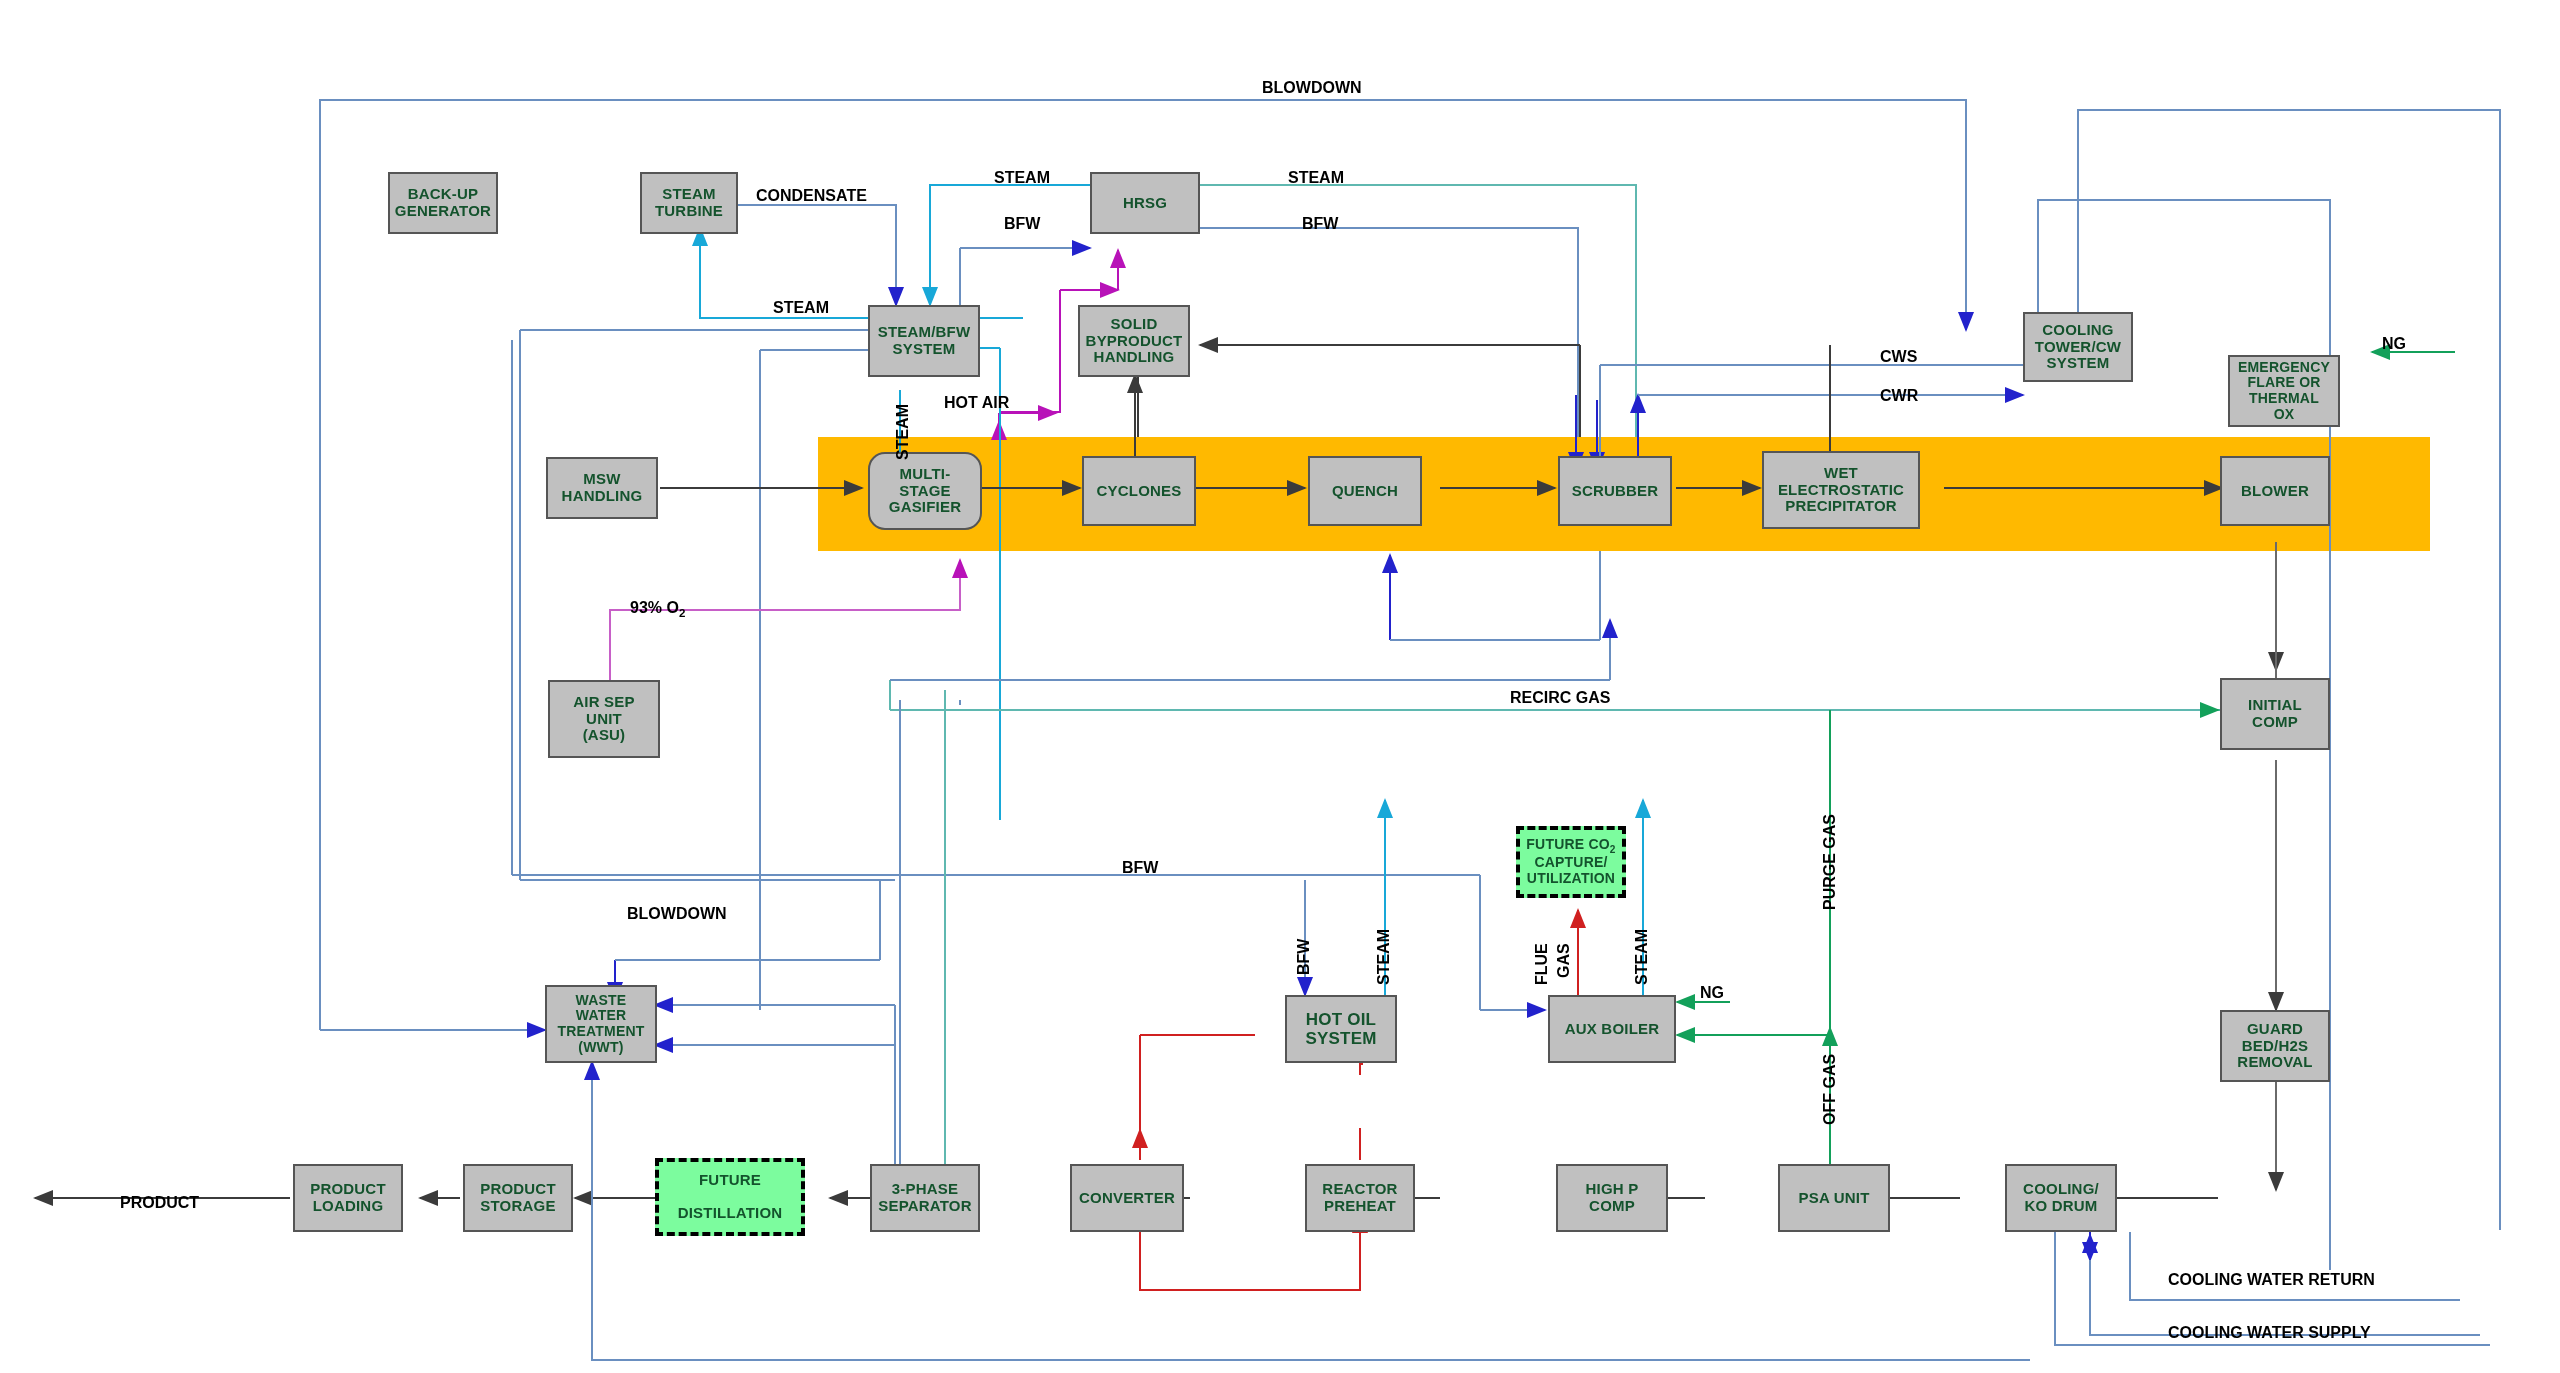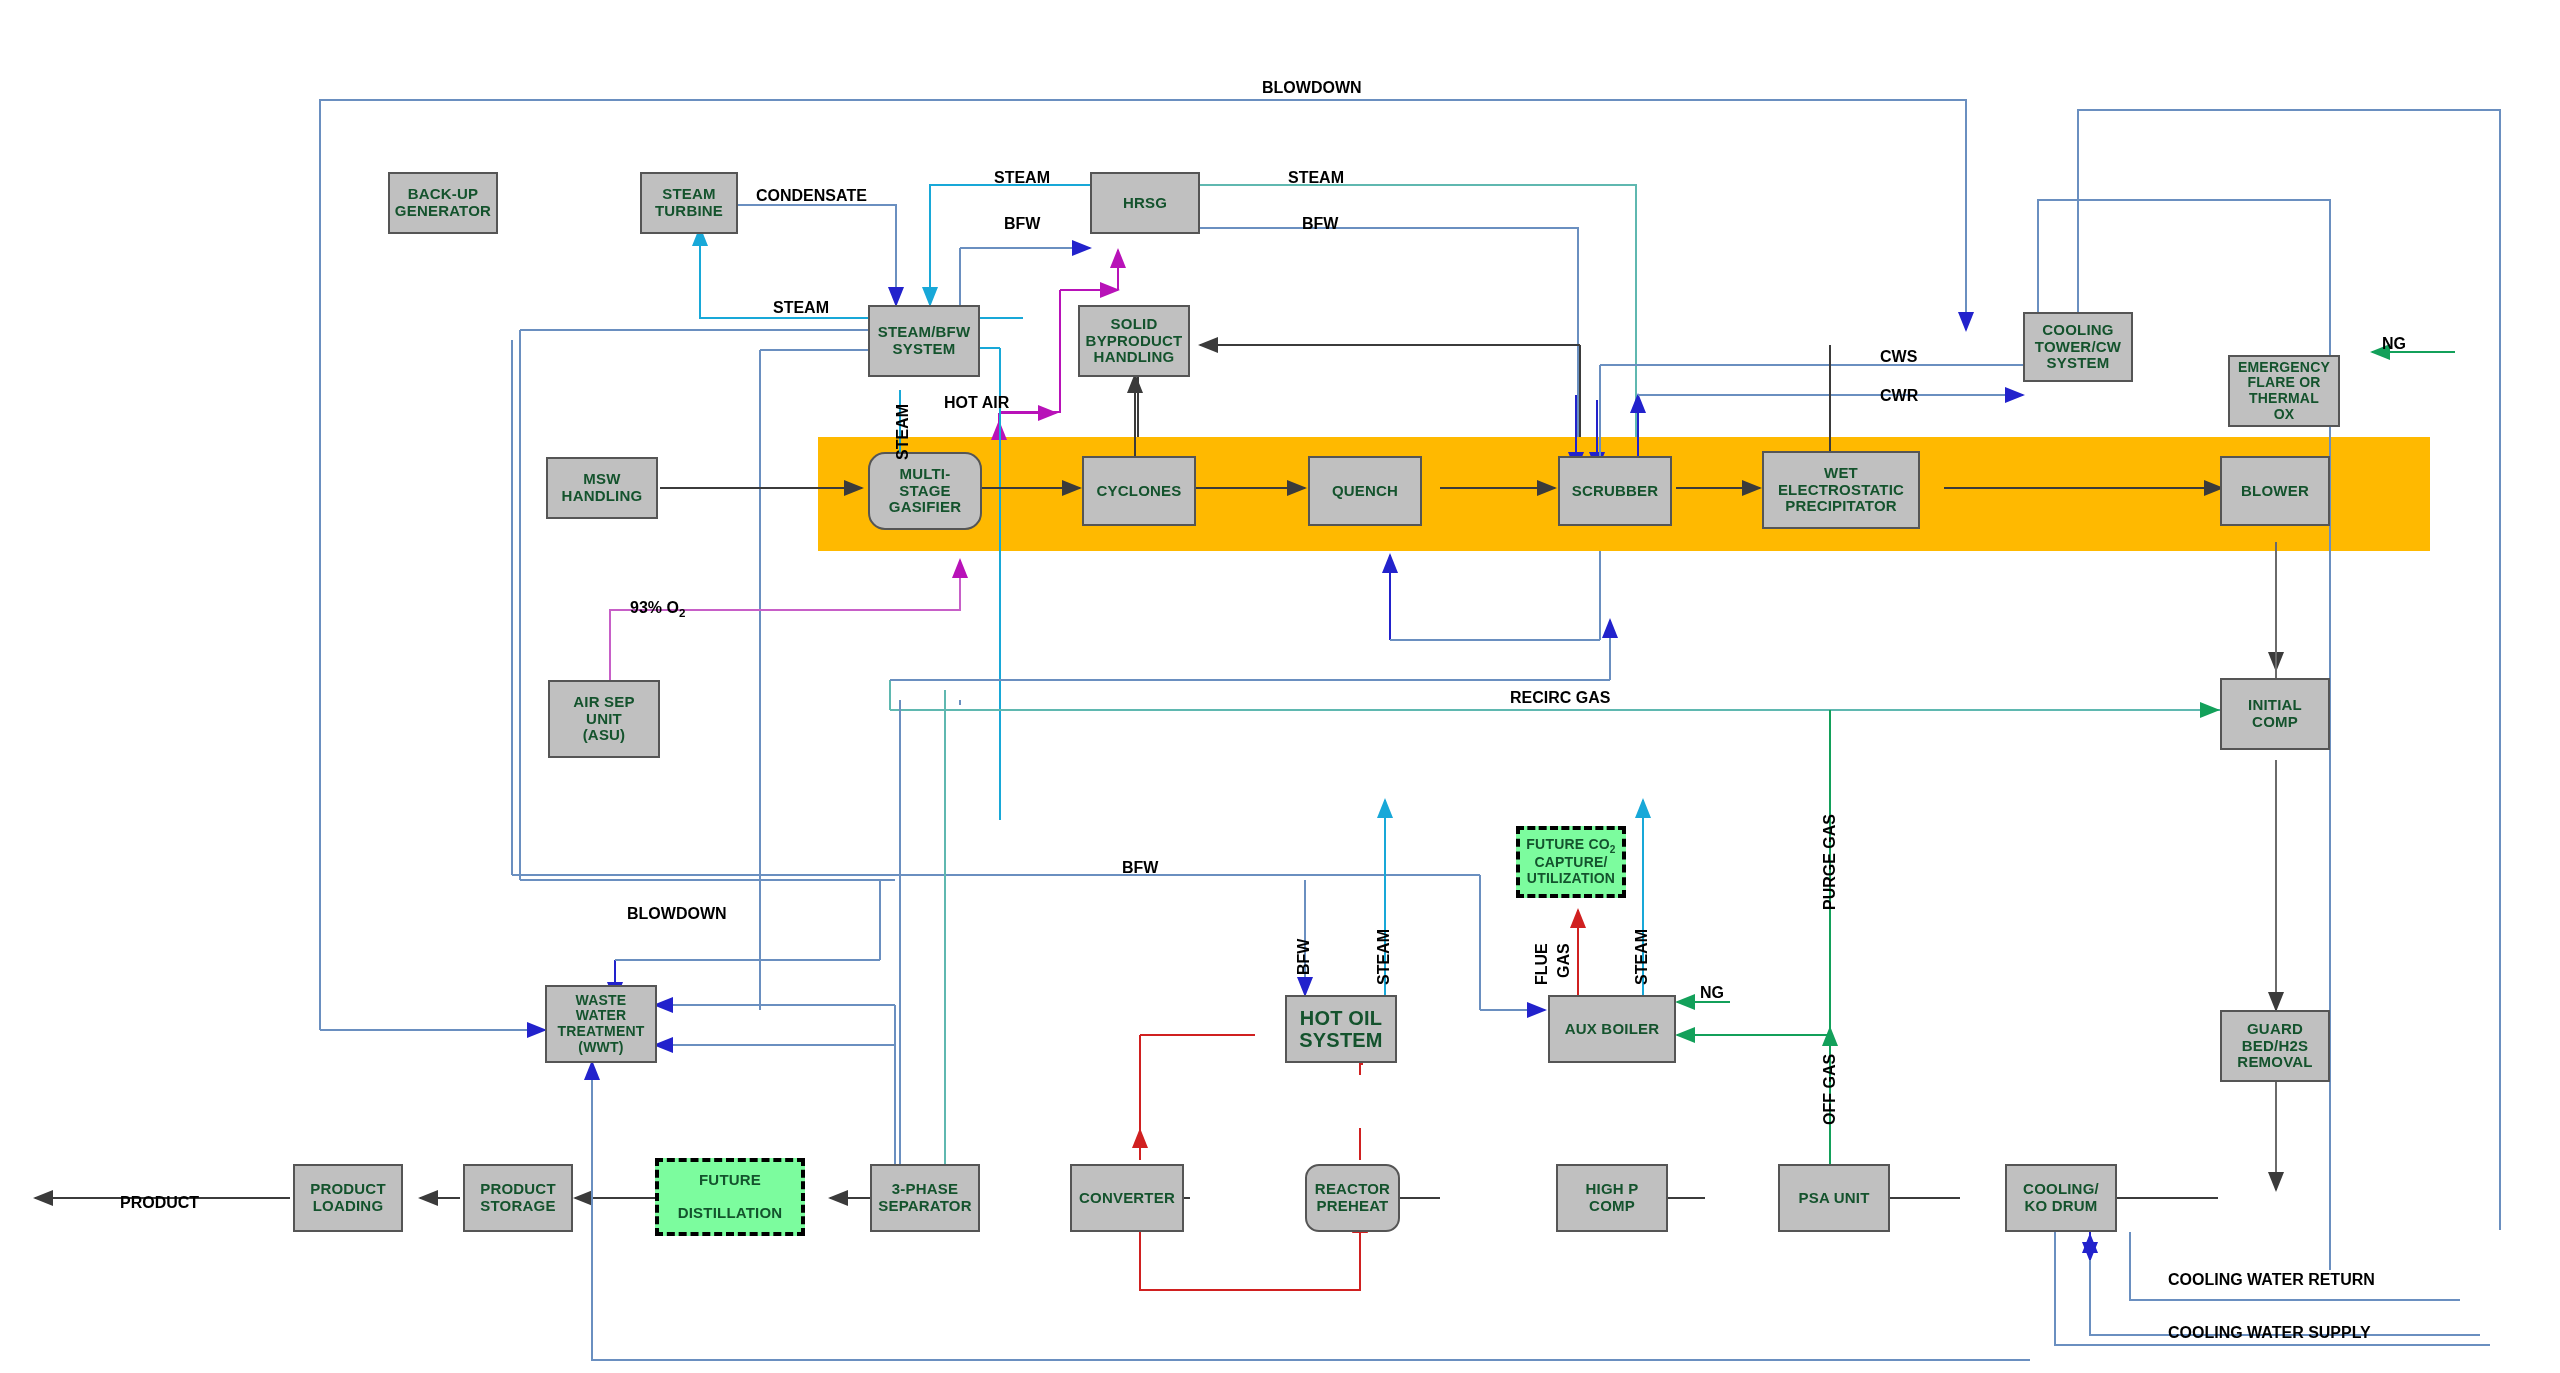--- a/index.html
+++ b/index.html
@@ -293,21 +293,21 @@
   </div>
 
   <div class="box green" style="left:1516px;top:826px;width:110px;height:72px;font-size:14px;">
     <span>FUTURE CO<span class="sub">2</span><br>CAPTURE/<br>UTILIZATION</span>
   </div>
 
   <div class="box" style="left:545px;top:985px;width:112px;height:78px;font-size:14px;">
     <span>WASTE<br>WATER<br>TREATMENT<br>(WWT)</span>
   </div>
 
-  <div class="box" style="left:1285px;top:995px;width:112px;height:68px;font-size:20px;">
+  <div class="box" style="left:1285px;top:995px;width:112px;height:68px;font-size:17px;">
     <span>HOT OIL<br>SYSTEM</span>
   </div>
 
   <div class="box" style="left:1548px;top:995px;width:128px;height:68px;font-size:15px;">
     <span>AUX BOILER</span>
   </div>
 
   <div class="box" style="left:2220px;top:1010px;width:110px;height:72px;font-size:15px;">
     <span>GUARD<br>BED/H2S<br>REMOVAL</span>
   </div>
@@ -325,21 +325,21 @@
   </div>
 
   <div class="box" style="left:870px;top:1164px;width:110px;height:68px;font-size:15px;">
     <span>3-PHASE<br>SEPARATOR</span>
   </div>
 
   <div class="box" style="left:1070px;top:1164px;width:114px;height:68px;font-size:15px;">
     <span>CONVERTER</span>
   </div>
 
-  <div class="box" style="left:1305px;top:1164px;width:95px;height:68px;font-size:15px;border-radius:14px;">
+  <div class="box" style="left:1305px;top:1164px;width:110px;height:68px;font-size:15px;">
     <span>REACTOR<br>PREHEAT</span>
   </div>
 
   <div class="box" style="left:1556px;top:1164px;width:112px;height:68px;font-size:15px;">
     <span>HIGH P<br>COMP</span>
   </div>
 
   <div class="box" style="left:1778px;top:1164px;width:112px;height:68px;font-size:15px;">
     <span>PSA UNIT</span>
   </div>

